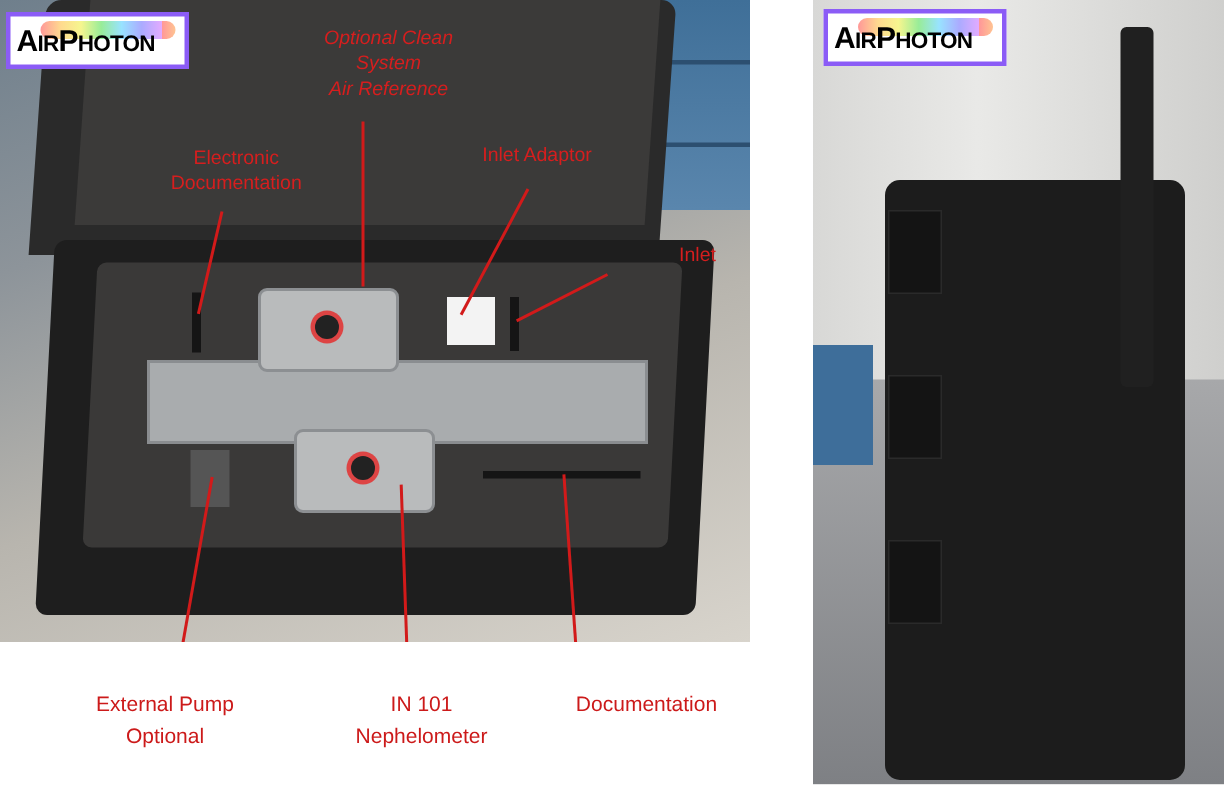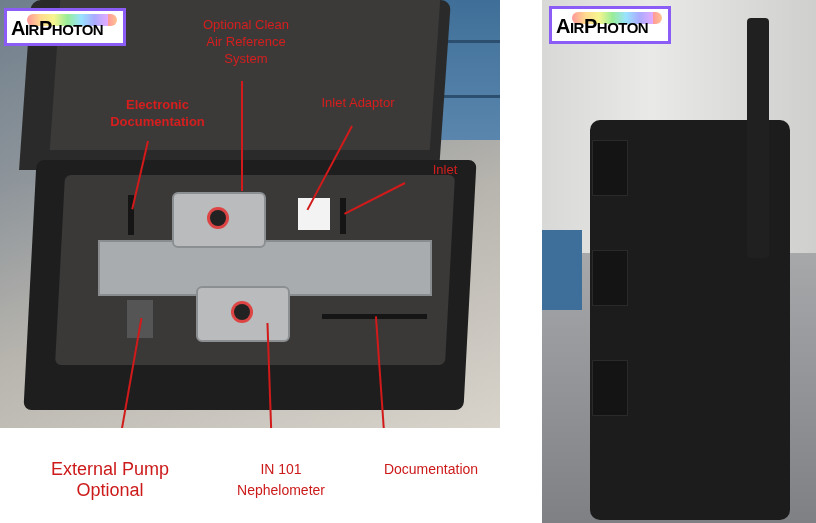--- a/index.html
+++ b/index.html
@@ -77,39 +77,39 @@
   <div class="paper"></div>
 
   <div class="arrow" style="left:242px;top:80px;width:110px;transform:rotate(90deg);"></div>
   <div class="arrow" style="left:148px;top:140px;width:70px;transform:rotate(103deg);"></div>
   <div class="arrow" style="left:352px;top:125px;width:95px;transform:rotate(118deg);"></div>
   <div class="arrow" style="left:405px;top:182px;width:68px;transform:rotate(153deg);"></div>
   <div class="arrow" style="left:118px;top:450px;width:135px;transform:rotate(-80deg);"></div>
   <div class="arrow" style="left:272px;top:452px;width:130px;transform:rotate(-92deg);"></div>
   <div class="arrow" style="left:385px;top:445px;width:130px;transform:rotate(-94deg);"></div>
 
-  <div class="label on-photo" style="left:176px;top:16px;width:140px;">
+  <div class="label on-photo" style="left:189px;top:16px;width:140px;font-style:italic;">
     <div>Optional Clean</div>
+    <div>System</div>
     <div>Air Reference</div>
-    <div>System</div>
   </div>
-  <div class="label on-photo" style="left:100px;top:96px;width:115px;font-weight:bold;">
+  <div class="label on-photo" style="left:100px;top:96px;width:115px;">
     <div>Electronic</div>
     <div>Documentation</div>
   </div>
   <div class="label on-photo" style="left:298px;top:94px;width:120px;">Inlet Adaptor</div>
-  <div class="label on-photo" style="left:420px;top:161px;width:50px;">Inlet</div>
+  <div class="label on-photo" style="left:440px;top:161px;width:50px;">Inlet</div>
 </div>
 
 <div class="logo" style="left:4px;top:8px;">
   <div class="waves"></div>
   <div class="text"><span>A</span><small>IR</small><span>P</span><small>HOTON</small></div>
 </div>
 
-<div class="label" style="left:40px;top:459px;width:140px;font-size:18px;line-height:21px;">
+<div class="label" style="left:40px;top:459px;width:140px;font-size:14px;line-height:21px;">
   <div>External Pump</div>
   <div>Optional</div>
 </div>
 <div class="label" style="left:222px;top:459px;width:118px;font-size:14px;line-height:21px;">
   <div>IN 101</div>
   <div>Nephelometer</div>
 </div>
 <div class="label" style="left:366px;top:459px;width:130px;font-size:14px;line-height:21px;">Documentation</div>
 
 <div class="photo-right">

